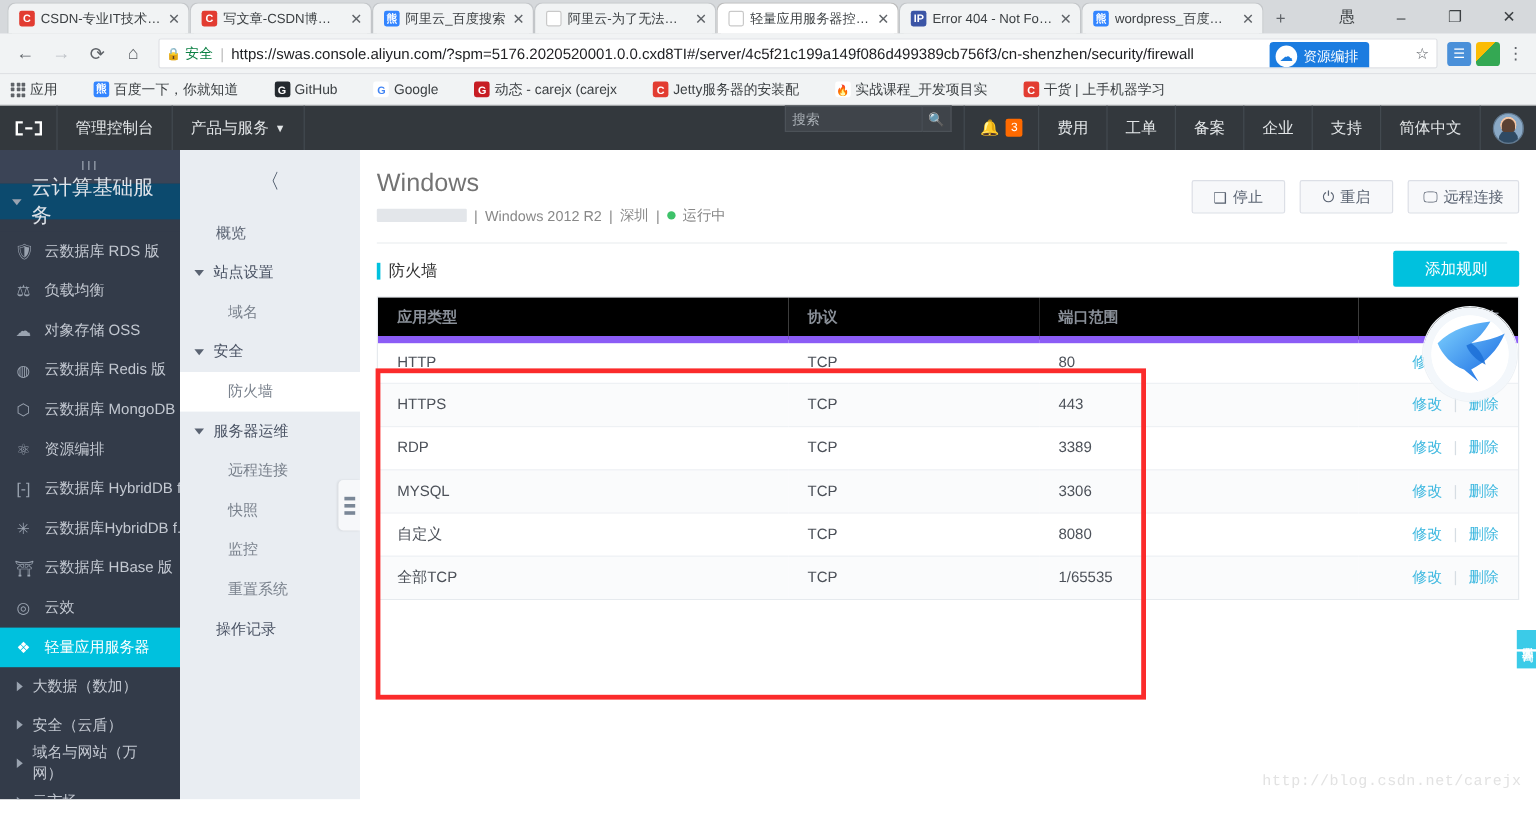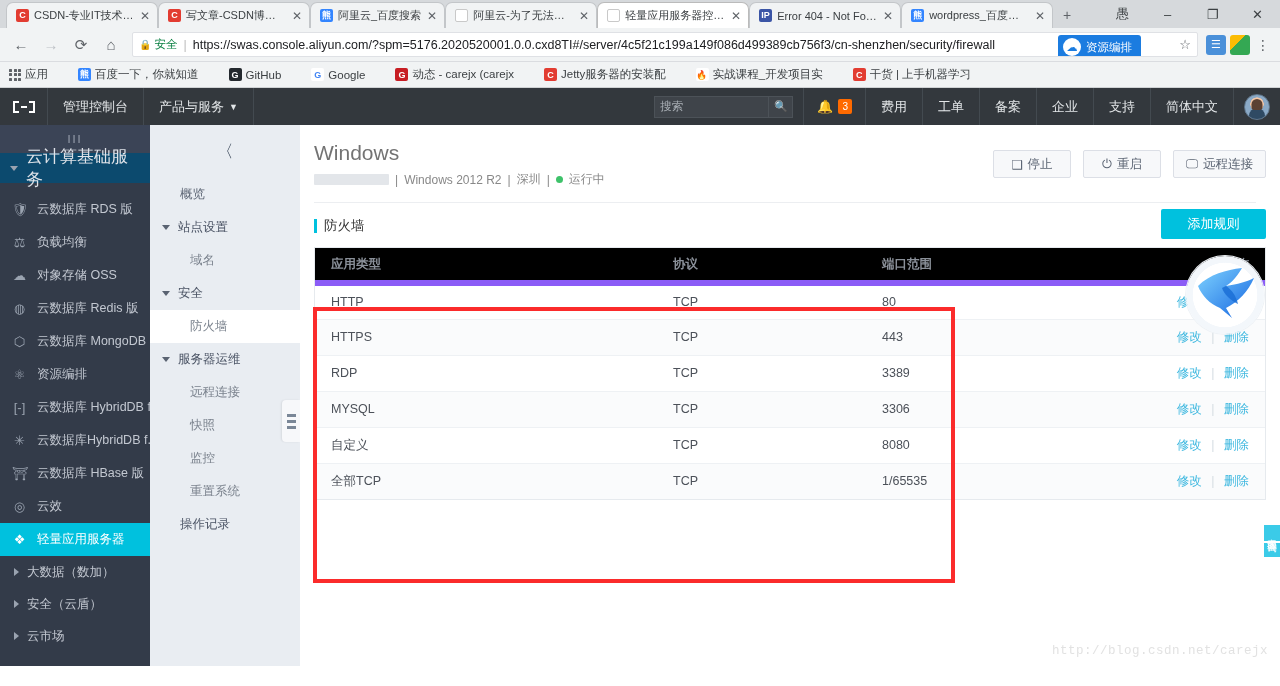--- a/index.html
+++ b/index.html
@@ -85,21 +85,21 @@
   .console { position:relative; width:1280px; height:578px; background:#fff; }
 
   .topbar { height:37px; background:#33383d; display:flex; align-items:stretch;
     color:#d6d9dd; font-size:13px; }
   .topbar .logo { width:48px; display:flex; align-items:center; justify-content:center;
     border-right:1px solid #434a50; }
   .topbar .logo svg { display:block; }
   .tb-item { display:flex; align-items:center; padding:0 15px; border-right:1px solid #434a50;
     white-space:nowrap; color:#e3e6e8; }
   .tb-spacer { flex:1 1 auto; }
-  .tb-search { display:flex; align-items:center; padding:0 0 0 10px; border-right:1px solid #434a50; }
+  .tb-search { display:flex; align-items:flex-start; padding:0 0 0 10px; border-right:1px solid #434a50; }
   .searchbox { width:115px; height:22px; background:#3f444a; border:1px solid #4c5258;
      display:flex; align-items:center; padding:0 5px; font-size:11.5px; color:#aab0b6; }
   .searchbtn { width:24px; height:22px; border:1px solid #4c5258; border-left:none;
      background:#3f444a; display:flex; align-items:center; justify-content:center;
      color:#aab0b6; font-size:11px; margin-right:10px;}
   .tb-bell { display:flex; align-items:center; gap:5px; padding:0 13px; border-right:1px solid #434a50;}
   .badge { background:#ff6a00; color:#fff; font-size:10px; padding:1px 4px; border-radius:2px; line-height:1.3;}
   .avatarwrap { display:flex; align-items:center; padding:0 10px; }
   .avatar { width:26px;height:26px;border-radius:50%;
      background:radial-gradient(circle at 50% 38%, #f3c6a6 0 34%, #8aa9c6 36% 100%);
@@ -418,20 +418,24 @@
         <span>轻量应用服务器</span>
         </div>
 
       <div class="pn-sub">
         <span class="caret-r"></span>
         <span>大数据（数加）</span>
         </div>
       <div class="pn-sub">
         <span class="caret-r"></span>
         <span>安全（云盾）</span>
+        </div>
+      <div class="pn-sub">
+        <span class="caret-r"></span>
+        <span>域名与网站（万网）</span>
         </div>
       <div class="pn-sub">
         <span class="caret-r"></span>
         <span>云市场</span>
         </div>
     </div>
 
     <div class="subnav">
       <div class="subnav-top">〈</div>
       <div class="sn-item">概览</div>

